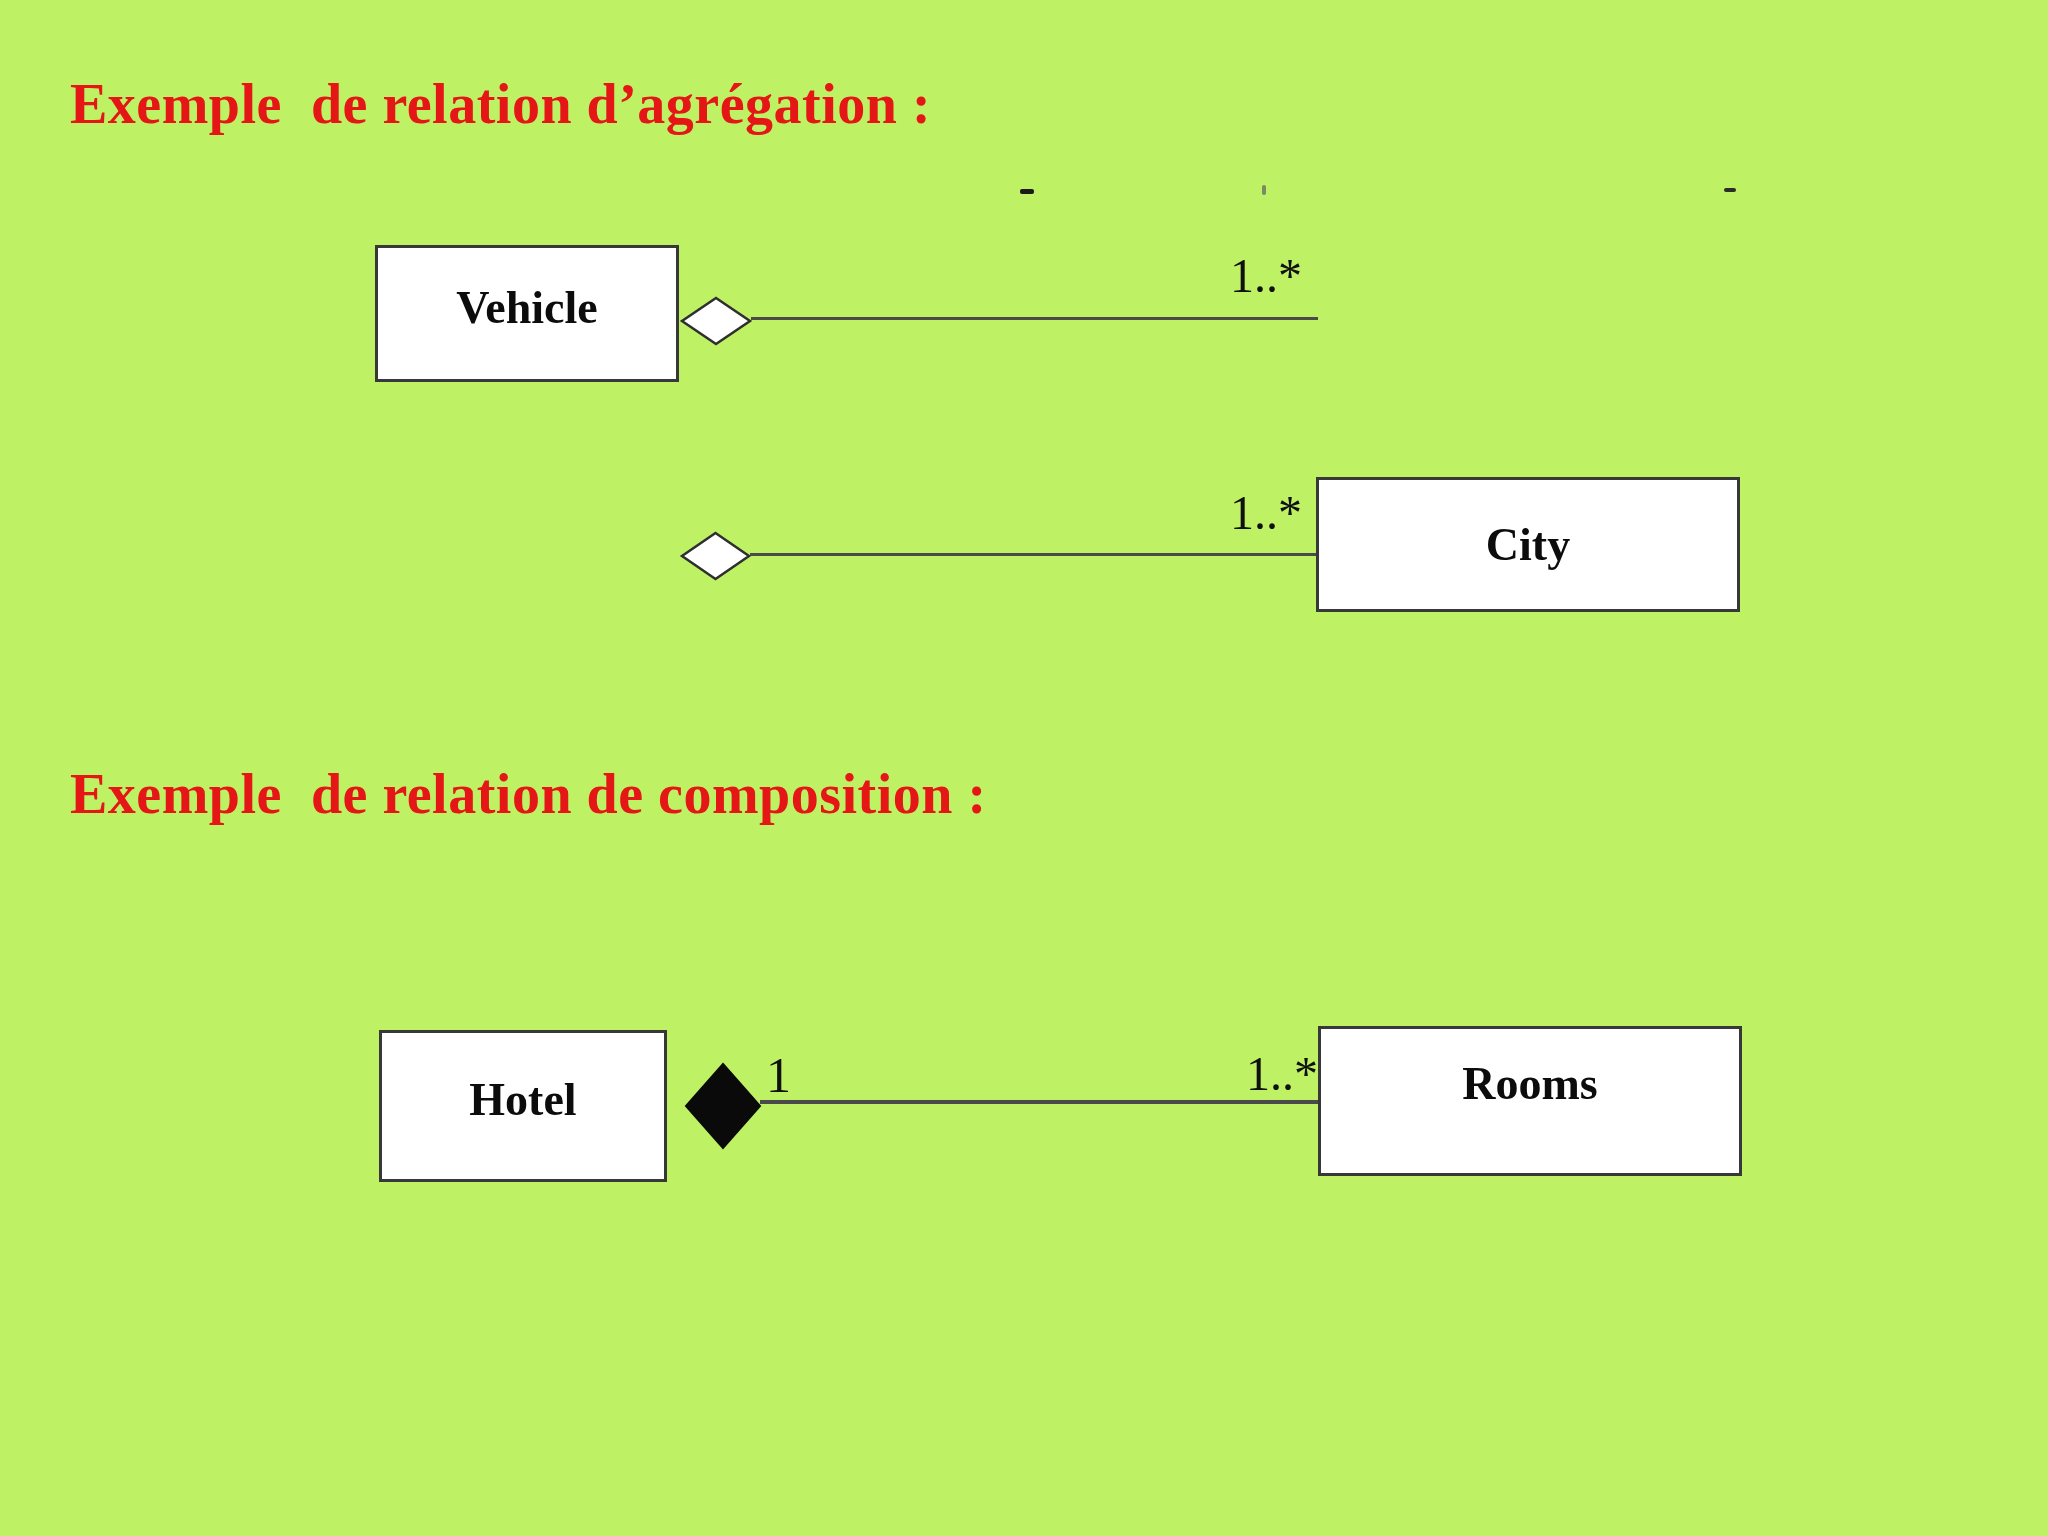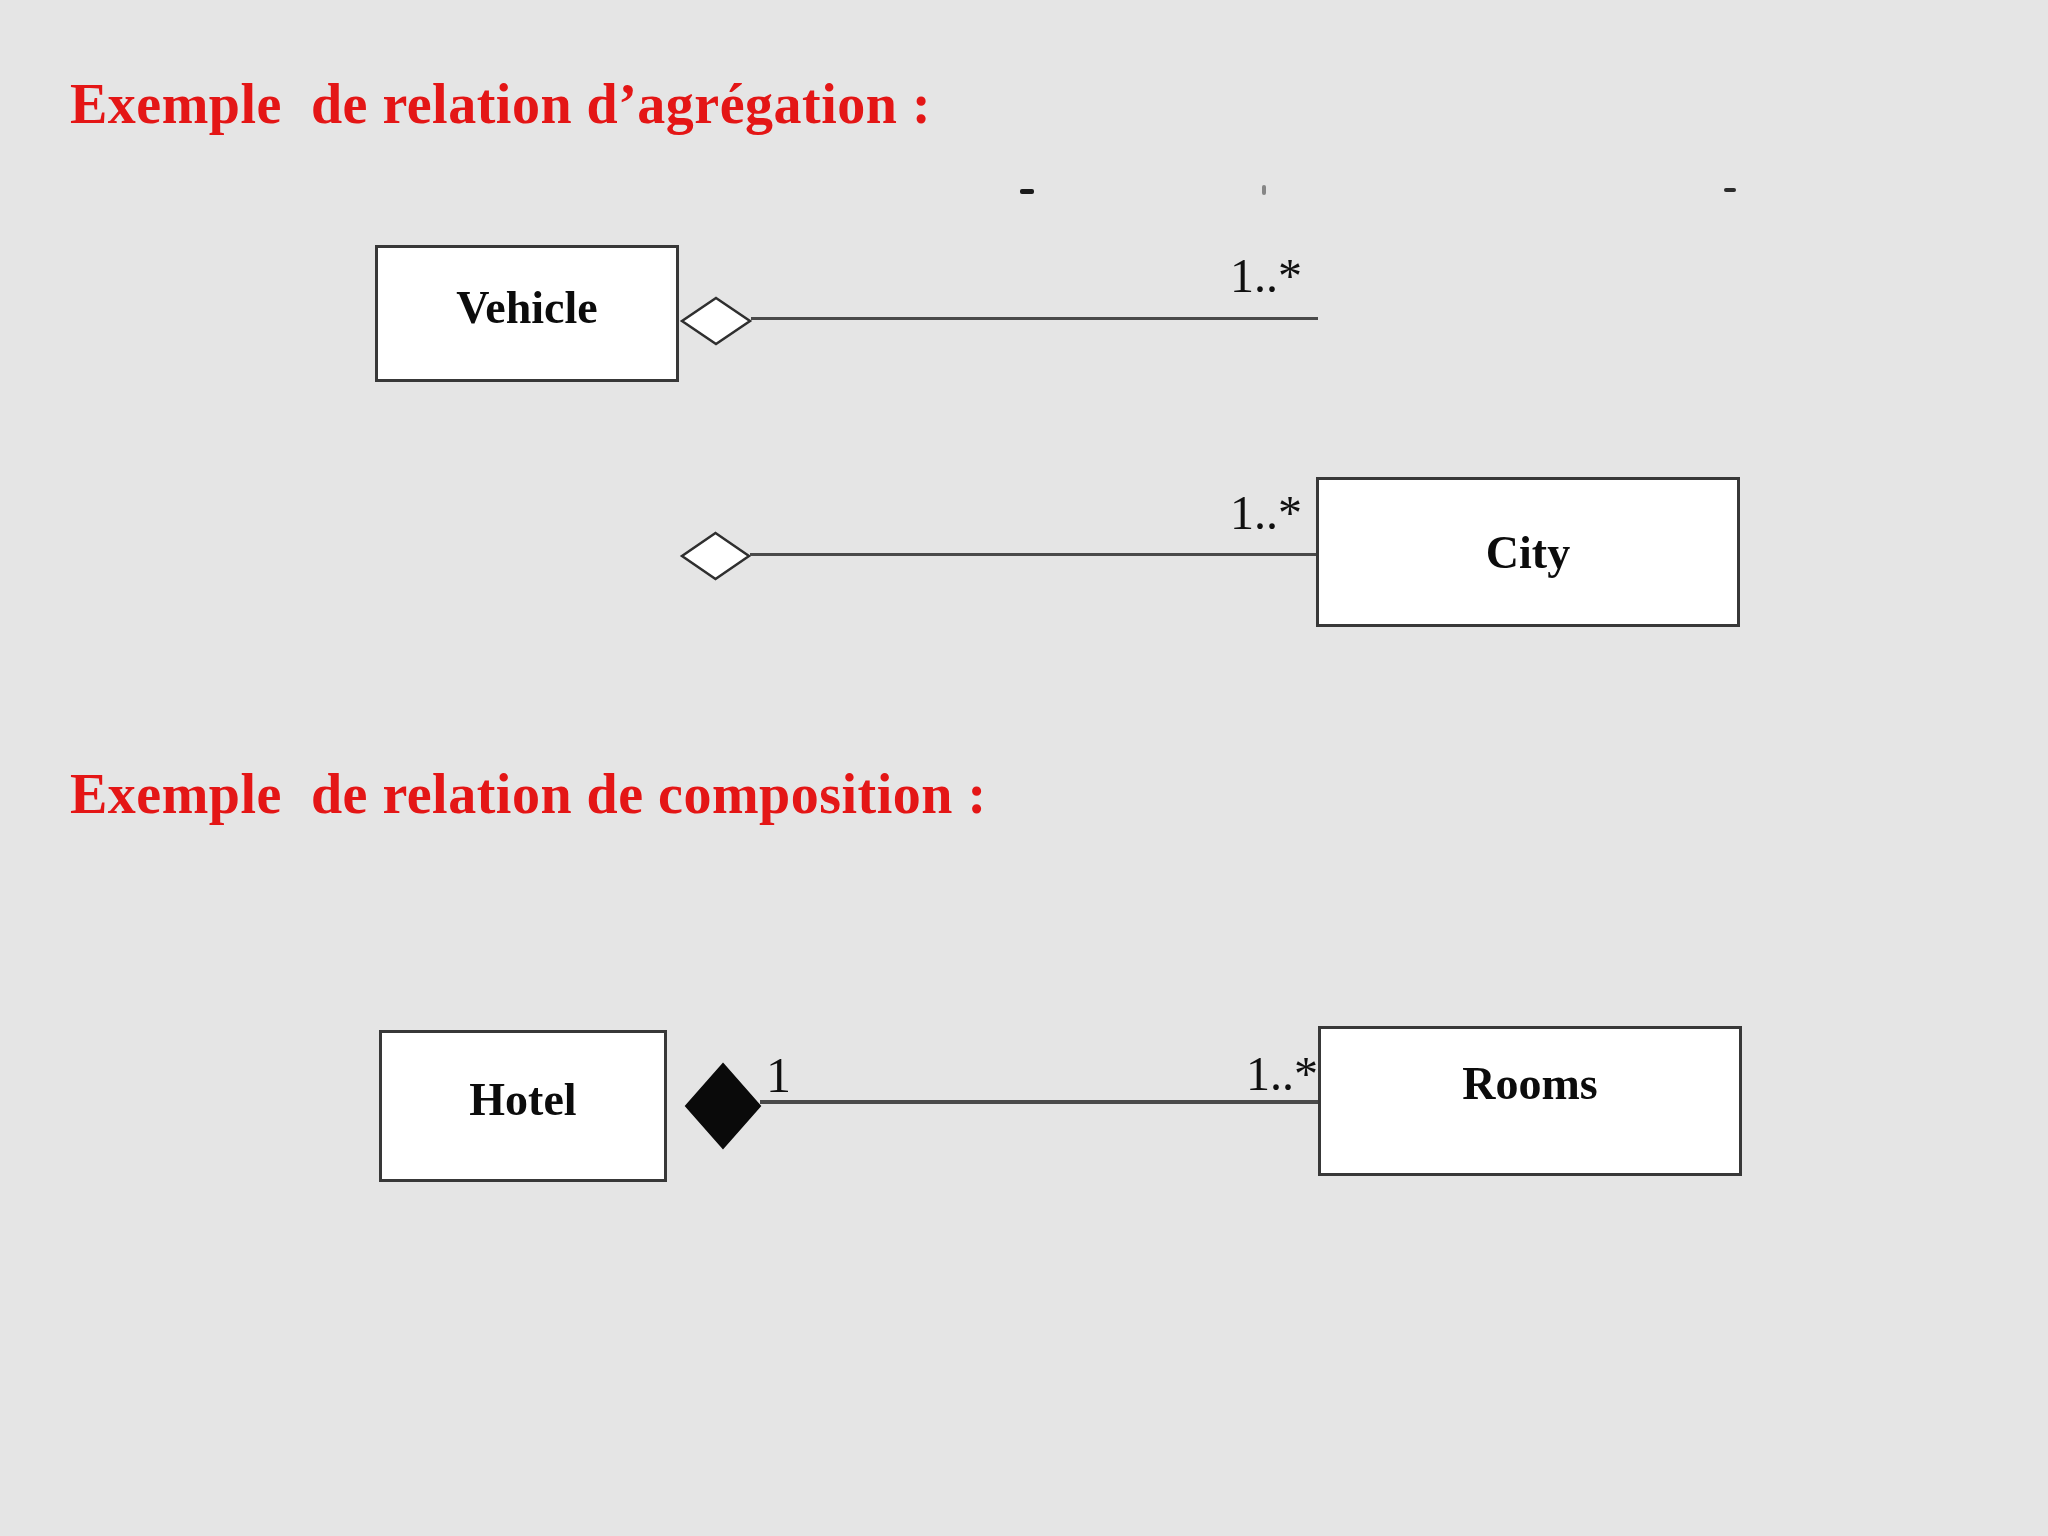--- a/index.html
+++ b/index.html
@@ -1,21 +1,21 @@
 <!DOCTYPE html>
 <html><head>
 <meta charset="utf-8">
 <style>
   * { margin: 0; padding: 0; box-sizing: border-box; }
   html, body { background: #ffffff; }
   #slide {
     position: relative;
     width: 2048px;
     height: 1536px;
-    background: #e5e5e5;
+    background: #bef264;
     overflow: hidden;
     font-family: "Liberation Serif", "DejaVu Serif", serif;
   }
   .title {
     position: absolute;
     left: 70px;
     color: #e41616;
     font-weight: 700;
     font-size: 56px;
     line-height: 1.1;
@@ -35,21 +35,21 @@
   }
   .uml-box .label {
     font-weight: 700;
     font-size: 46px;
     color: #0c0c0c;
     white-space: nowrap;
   }
   #box-vehicle { left: 375px; top: 245px; width: 304px; height: 137px; padding-bottom: 12px; }
   #box-vparts  { left: 1318px; top: 242px; width: 420px; height: 152px; padding-bottom: 20px; }
   #box-country { left: 375px; top: 484px; width: 304px; height: 149px; }
-  #box-city    { left: 1316px; top: 477px; width: 424px; height: 150px; }
+  #box-city    { left: 1316px; top: 477px; width: 424px; height: 135px; }
   #box-hotel   { left: 379px; top: 1030px; width: 288px; height: 152px; padding-bottom: 14px; }
   #box-rooms   { left: 1318px; top: 1026px; width: 424px; height: 150px; padding-bottom: 35px; }
 
   .connector {
     position: absolute;
     background: #4a4a4a;
     height: 3px;
   }
   #line-1 { left: 751px; top: 317px; width: 567px; }
   #line-2 { left: 750px; top: 553px; width: 566px; }

